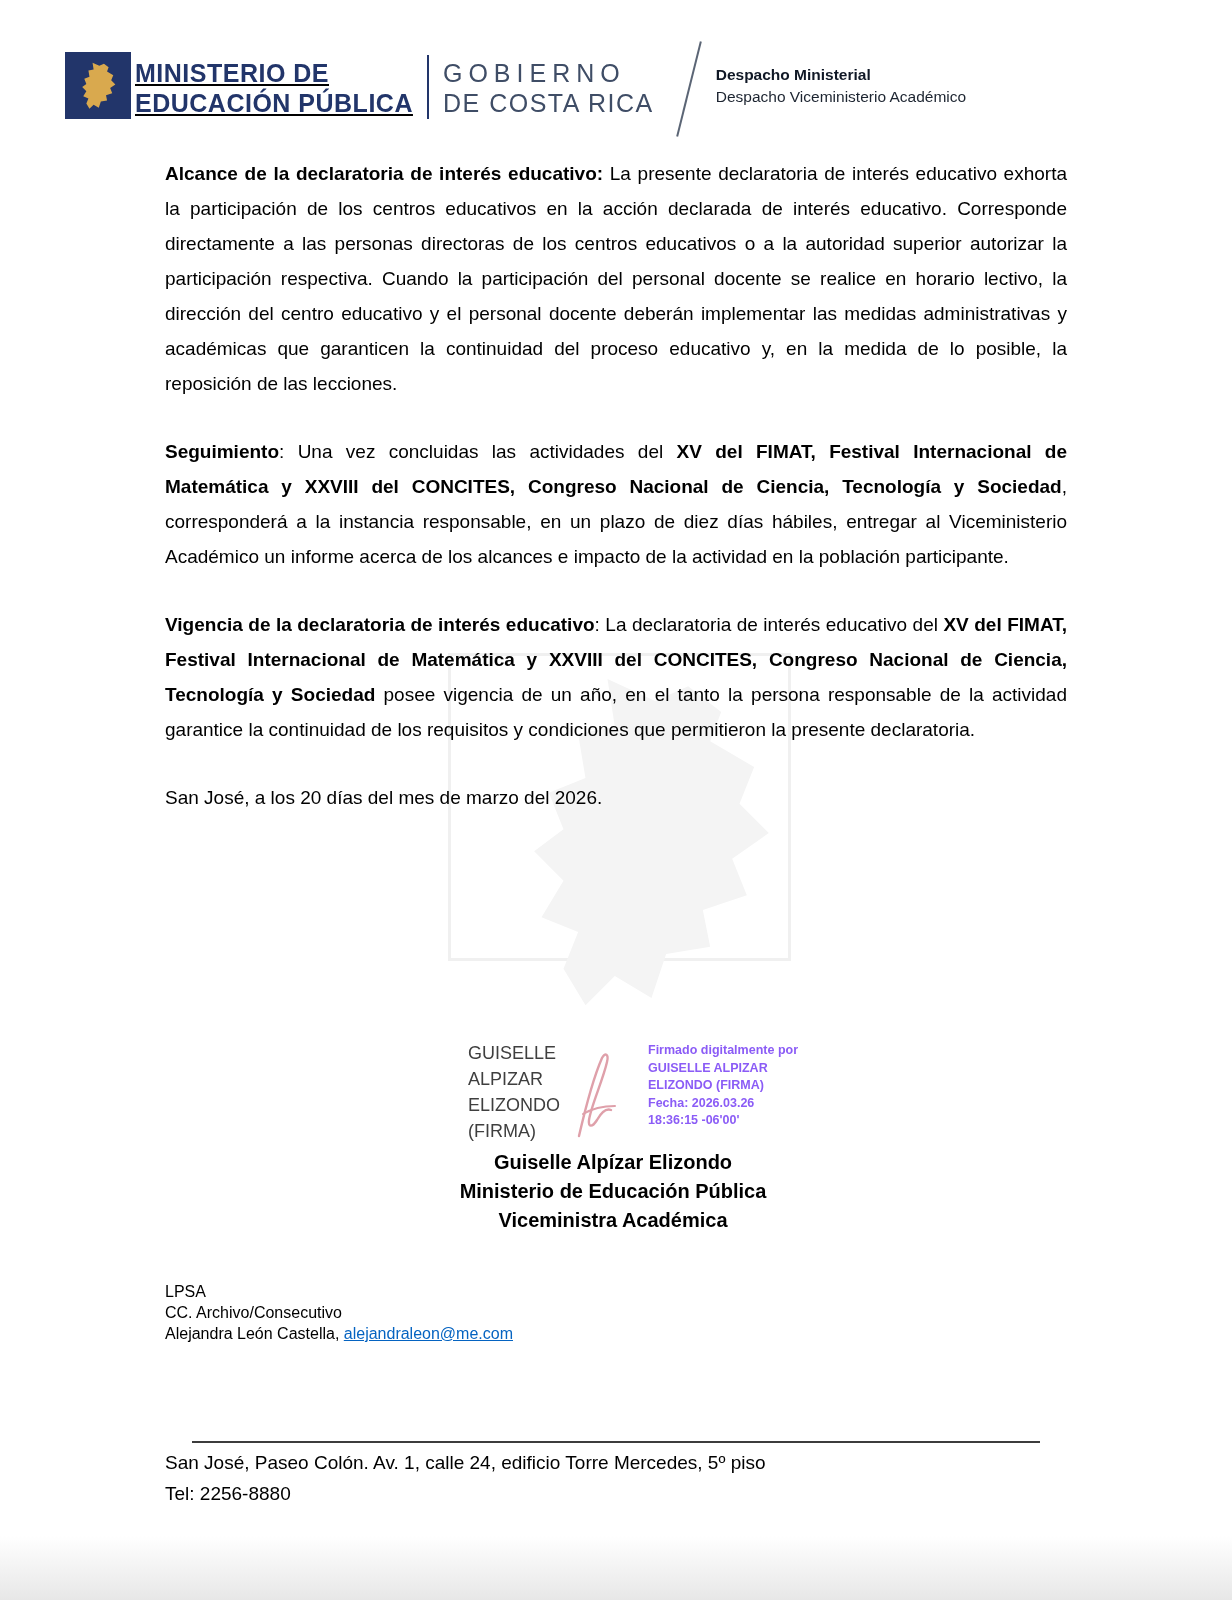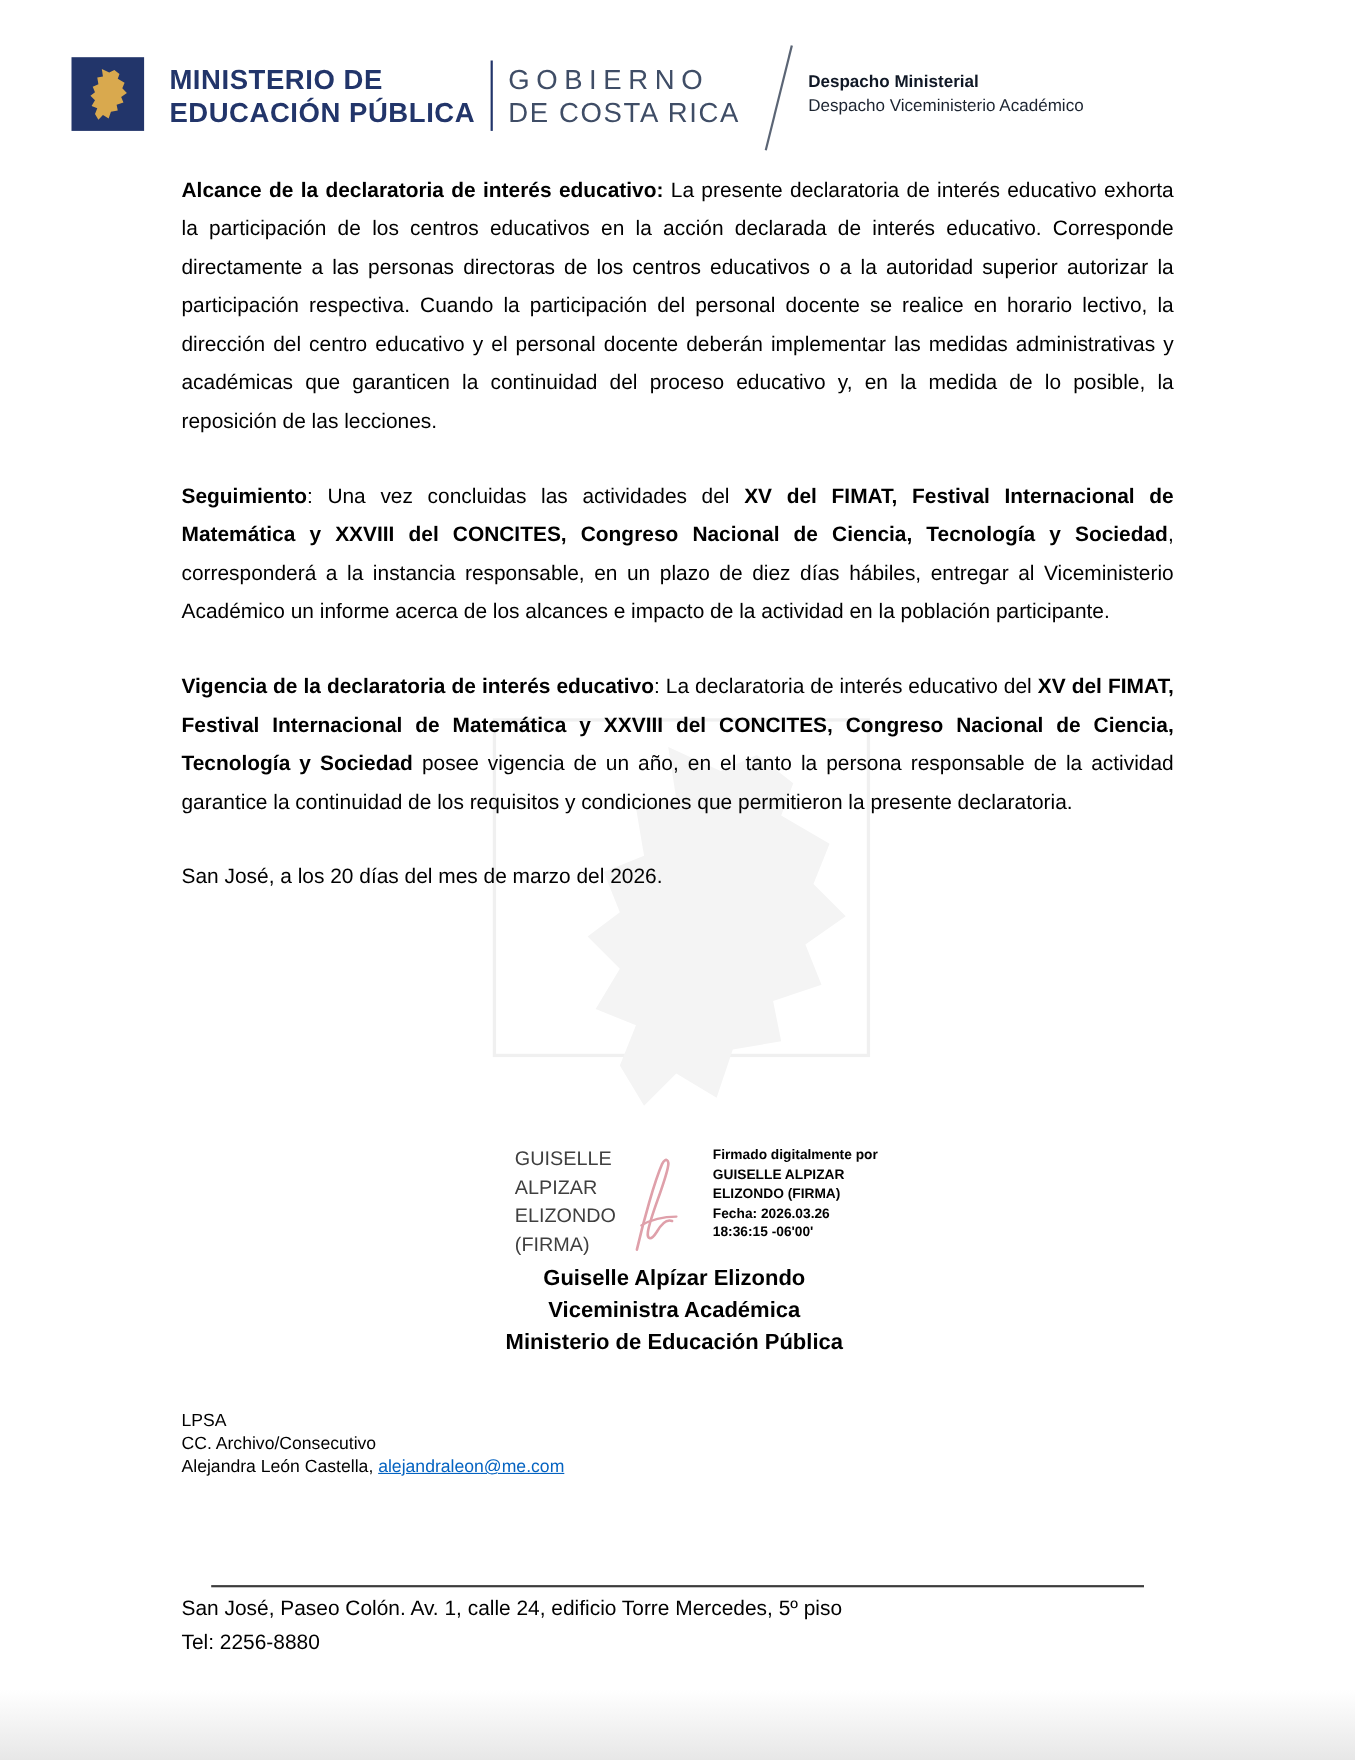--- a/index.html
+++ b/index.html
@@ -12,42 +12,42 @@
     position:absolute;left:448px;top:653px;width:337px;height:302px;
     border:3px solid #f0f0f0;z-index:0;
   }
   .watermark-map{position:absolute;left:462px;top:668px;z-index:0;}
   
   .header{position:absolute;left:65px;top:52px;height:80px;z-index:2;display:flex;align-items:flex-start;}
   .logo-mark{
     width:66px;height:67px;background:var(--navy,#22356a);
     display:flex;align-items:center;justify-content:center;flex:0 0 auto;
   }
-  .ministry-name{margin-left:23px;padding-top:6px;}
+  .ministry-name{margin-left:4px;padding-top:6px;text-decoration:underline;}
   .ministry-name div{
     font-size:25px;font-weight:bold;letter-spacing:.5px;line-height:30px;
     color:var(--navy,#22356a);white-space:nowrap;
   }
   .v-divider{width:2px;height:64px;background:var(--navy,#22356a);margin:3px 14px 0 14px;}
   .gov-name{padding-top:6px;}
   .gov-line1{font-size:25px;letter-spacing:6px;line-height:30px;color:#3f4d66;white-space:nowrap;}
   .gov-line2{font-size:25px;letter-spacing:1.5px;line-height:30px;color:#3f4d66;white-space:nowrap;text-align:center;}
   .slash{width:2px;height:98px;background:#5b6575;transform:rotate(14deg);margin:-12px 26px 0 34px;flex:0 0 auto;}
   .office{padding-top:12px;}
   .office-line1{font-size:15.5px;font-weight:bold;line-height:22px;color:#101826;white-space:nowrap;}
   .office-line2{font-size:15.5px;line-height:22px;color:#1c2430;white-space:nowrap;}
   
   .doc-body{position:absolute;left:165px;top:156px;width:902px;z-index:1;}
   .para{font-size:19px;line-height:35px;text-align:justify;margin:0 0 33px 0;}
   .para.date-line{text-align:left;margin-bottom:12px;}
   
   .sig-block{position:absolute;left:383px;top:1040px;width:460px;z-index:1;}
   .sig-digital-row{display:flex;padding-left:85px;position:relative;gap:12px;}
   .sig-digital-name{width:152px;font-size:18px;line-height:26px;color:#3f3f3f;flex:0 0 auto;}
-  .sig-digital-details{font-size:12.5px;line-height:17.5px;font-weight:600;color:#000000;margin-left:16px;padding-top:2px;}
+  .sig-digital-details{font-size:12.5px;line-height:17.5px;font-weight:600;color:#8b5cf6;margin-left:16px;padding-top:2px;}
   .sig-flourish{position:absolute;left:182px;top:8px;pointer-events:none;}
   .sig-typed{margin-top:4px;text-align:center;font-size:20px;font-weight:bold;line-height:29px;color:#000;}
   
   .cc-block{position:absolute;left:165px;top:1281px;font-size:16px;line-height:21px;z-index:1;}
   .link{color:var(--link_blue,#0563c1);text-decoration:underline;cursor:pointer;}
   
   .footer{position:absolute;left:165px;top:1441px;width:902px;text-align:left;z-index:1;}
   .footer-rule{width:848px;border-top:2px solid #3c3c3c;margin:0 auto 4px auto;}
   .footer div{font-size:19px;line-height:31px;}
   .footer .site{display:inline-block;}
@@ -108,22 +108,22 @@
     <div class="sig-digital-details">
         <div>Firmado digitalmente por</div>
         <div>GUISELLE ALPIZAR</div>
         <div>ELIZONDO (FIRMA)</div>
         <div>Fecha: 2026.03.26</div>
         <div>18:36:15 -06'00'</div>
       </div>
   </div>
   <div class="sig-typed">
     <div>Guiselle Alpízar Elizondo</div>
+    <div>Ministerio de Educación Pública</div>
     <div>Viceministra Académica</div>
-    <div>Ministerio de Educación Pública</div>
   </div>
 </div>
 
 <div class="cc-block">
   <div>LPSA</div>
   <div>CC.  Archivo/Consecutivo</div>
   <div><span>Alejandra León Castella, </span><a class="link">alejandraleon@me.com</a></div>
 </div>
 
 <div class="footer">

